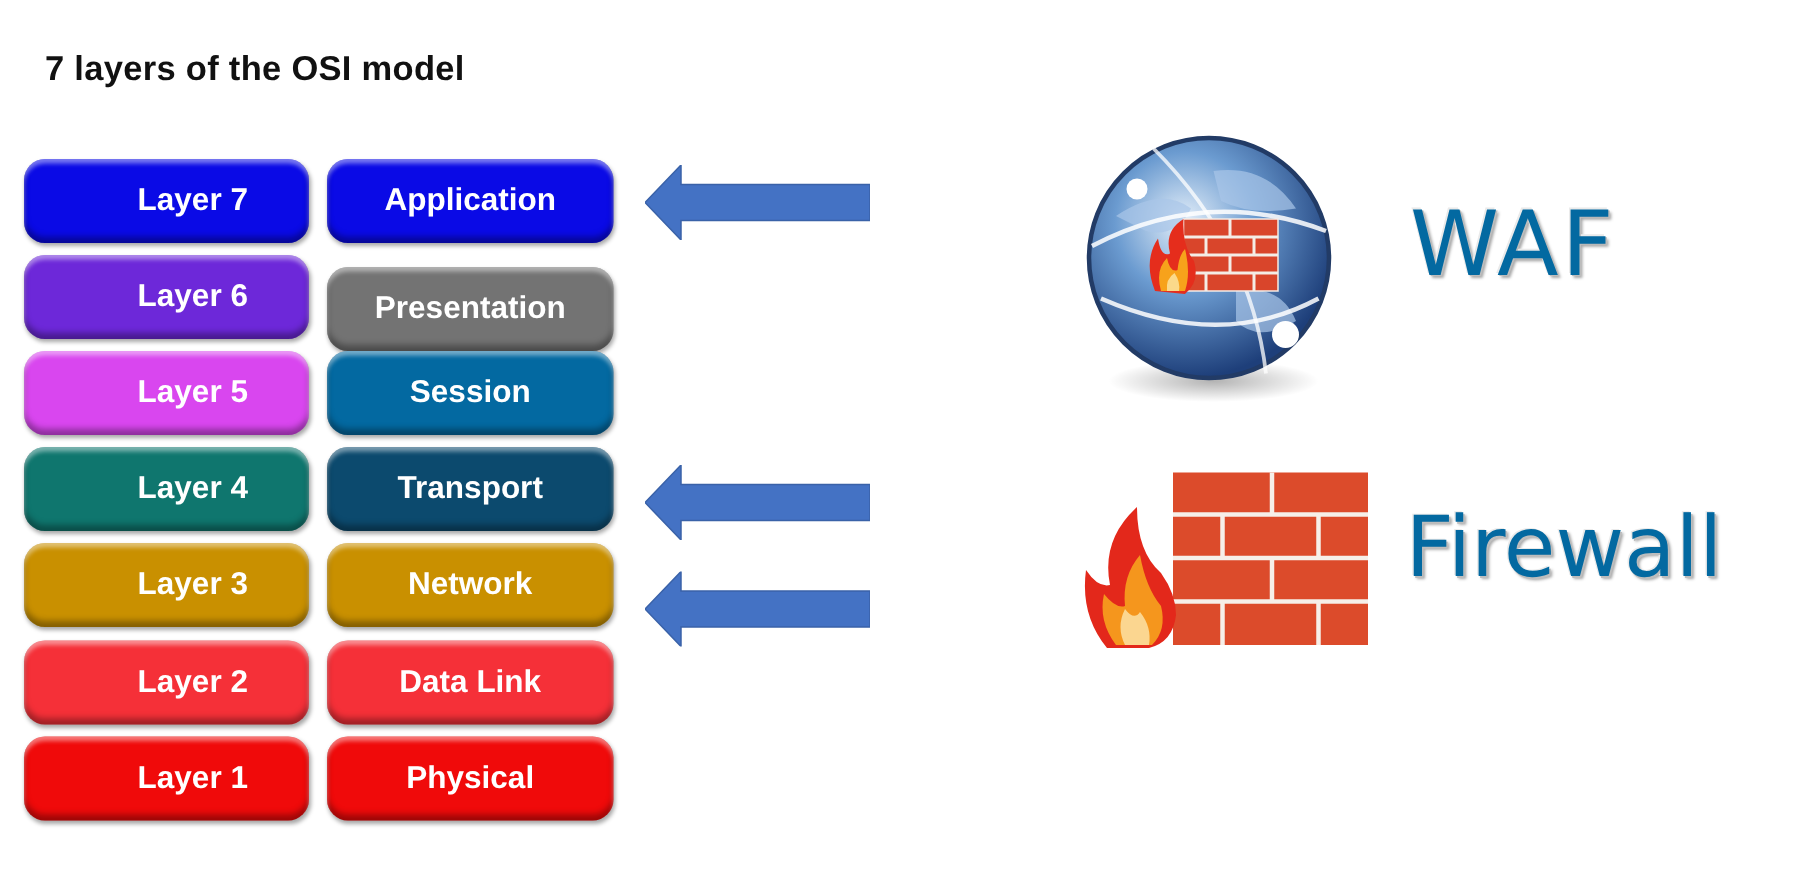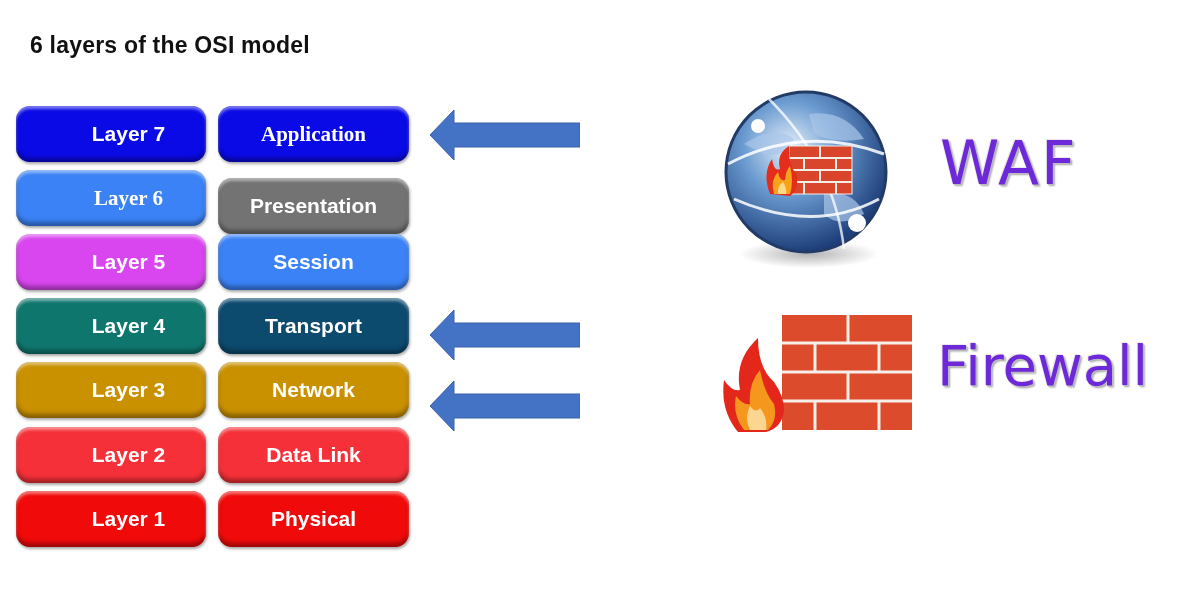--- a/index.html
+++ b/index.html
@@ -4,39 +4,39 @@
 <style>
   html, body { margin: 0; padding: 0; background: #ffffff; }
   body { width: 1200px; height: 590px; position: relative; overflow: hidden; font-family: "Liberation Sans", sans-serif; }
   .title { position: absolute; left: 30px; top: 32px; font-size: 23px; font-weight: bold; color: #111; letter-spacing: 0.2px; }
   .layer { position: absolute; height: 56px; border-radius: 14px; display: flex; align-items: center; justify-content: center;
            color: #fff; font-weight: bold; font-size: 21px; box-sizing: border-box;
            box-shadow: inset 0 3px 3px rgba(255,255,255,0.45), inset 0 -4px 4px rgba(0,0,0,0.35), 1px 2px 3px rgba(0,0,0,0.35); }
   .col-num { left: 16px; width: 190px; padding-left: 35px; }
   .col-name { left: 218px; width: 191px; }
   .arrow { position: absolute; left: 430px; width: 150px; height: 50px; }
-  .label-big { position: absolute; color: #6d28d9; font-family: "DejaVu Sans", sans-serif; font-weight: normal;
+  .label-big { position: absolute; color: #0369a1; font-family: "DejaVu Sans", sans-serif; font-weight: normal;
                text-shadow: 1px 1px 0 #bdbdbd, -1px -1px 0 #eaeaea, 2px 2px 2px rgba(0,0,0,0.35); }
   .waf-text { left: 940px; top: 128px; font-size: 60px; letter-spacing: 2px; }
   .fw-text { left: 937px; top: 333px; font-size: 56px; }
   .globe { position: absolute; left: 714px; top: 84px; width: 190px; height: 190px; }
   .firewall { position: absolute; left: 718px; top: 310px; width: 200px; height: 128px; }
 </style>
 </head>
 <body>
 
-<div class="title">6 layers of the OSI model</div>
+<div class="title">7 layers of the OSI model</div>
 
 <div>
   <div class="layer col-num" style="top: 106px; background: rgb(10, 10, 230);">Layer 7</div>
-  <div class="layer col-name" style="top: 106px; background: rgb(10, 10, 230); font-family: Liberation Serif, serif;">Application</div>
-  <div class="layer col-num" style="top: 170px; background: #3b82f6; font-family: Liberation Serif, serif;">Layer 6</div>
+  <div class="layer col-name" style="top: 106px; background: rgb(10, 10, 230);">Application</div>
+  <div class="layer col-num" style="top: 170px; background: #6d28d9;">Layer 6</div>
   <div class="layer col-name" style="top: 178px; background: #737373;">Presentation</div>
   <div class="layer col-num" style="top: 234px; background: #d946ef;">Layer 5</div>
-  <div class="layer col-name" style="top: 234px; background: #3b82f6;">Session</div>
+  <div class="layer col-name" style="top: 234px; background: #0369a1;">Session</div>
   <div class="layer col-num" style="top: 298px; background: #0f766e;">Layer 4</div>
   <div class="layer col-name" style="top: 298px; background: #0c4a6e;">Transport</div>
   <div class="layer col-num" style="top: 362px; background: rgb(201, 144, 0);">Layer 3</div>
   <div class="layer col-name" style="top: 362px; background: rgb(201, 144, 0);">Network</div>
   <div class="layer col-num" style="top: 427px; background: rgb(245, 48, 56);">Layer 2</div>
   <div class="layer col-name" style="top: 427px; background: rgb(245, 48, 56);">Data Link</div>
   <div class="layer col-num" style="top: 491px; background: rgb(240, 10, 10);">Layer 1</div>
   <div class="layer col-name" style="top: 491px; background: rgb(240, 10, 10);">Physical</div>
 </div>
 

